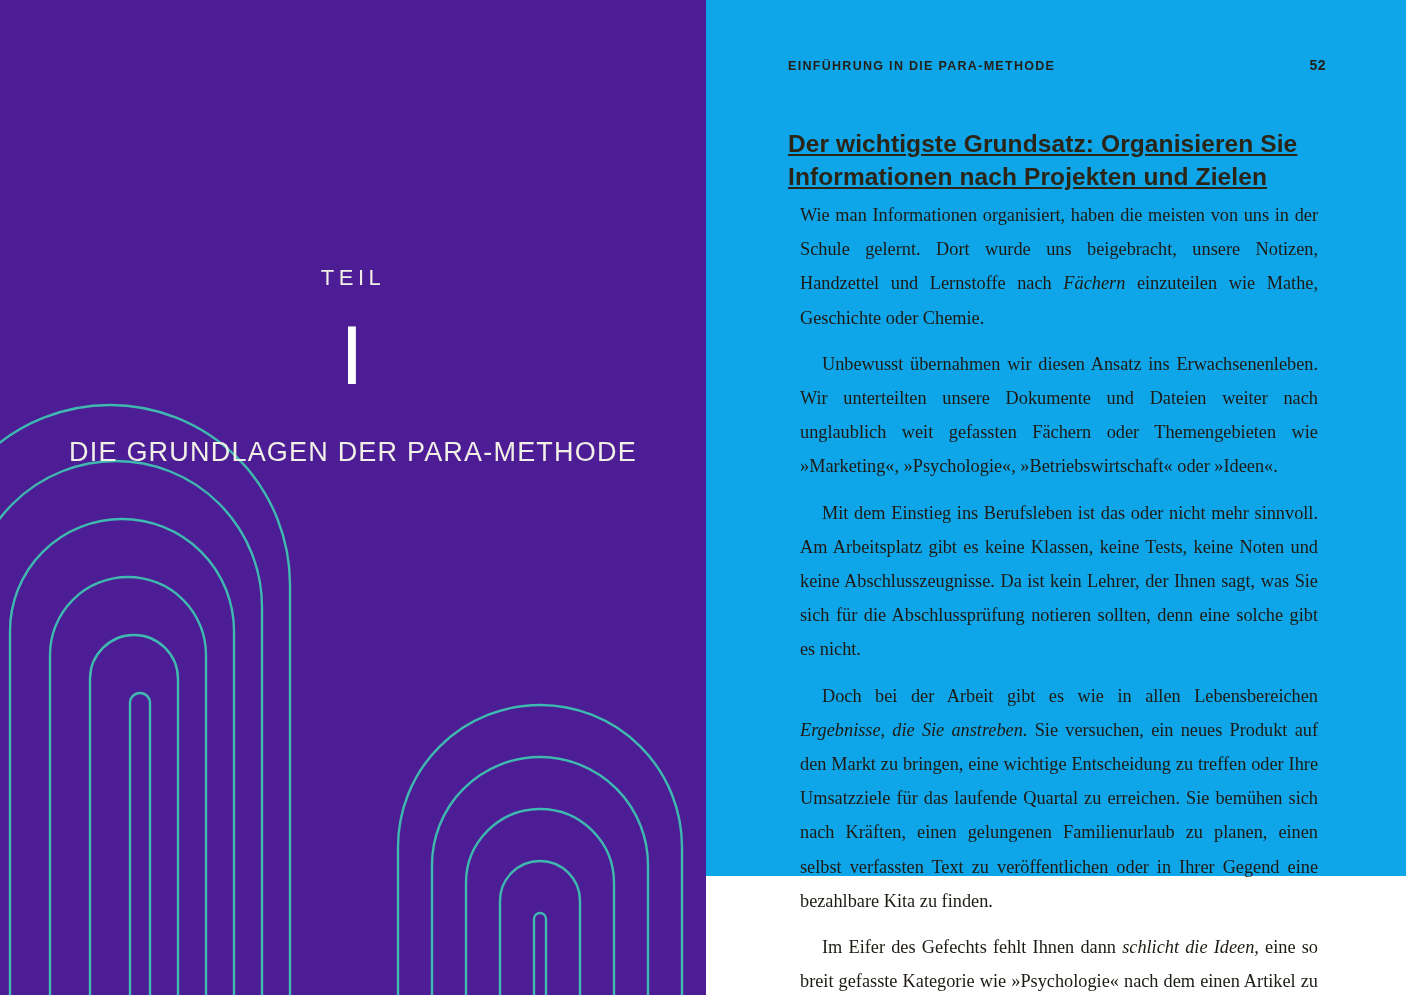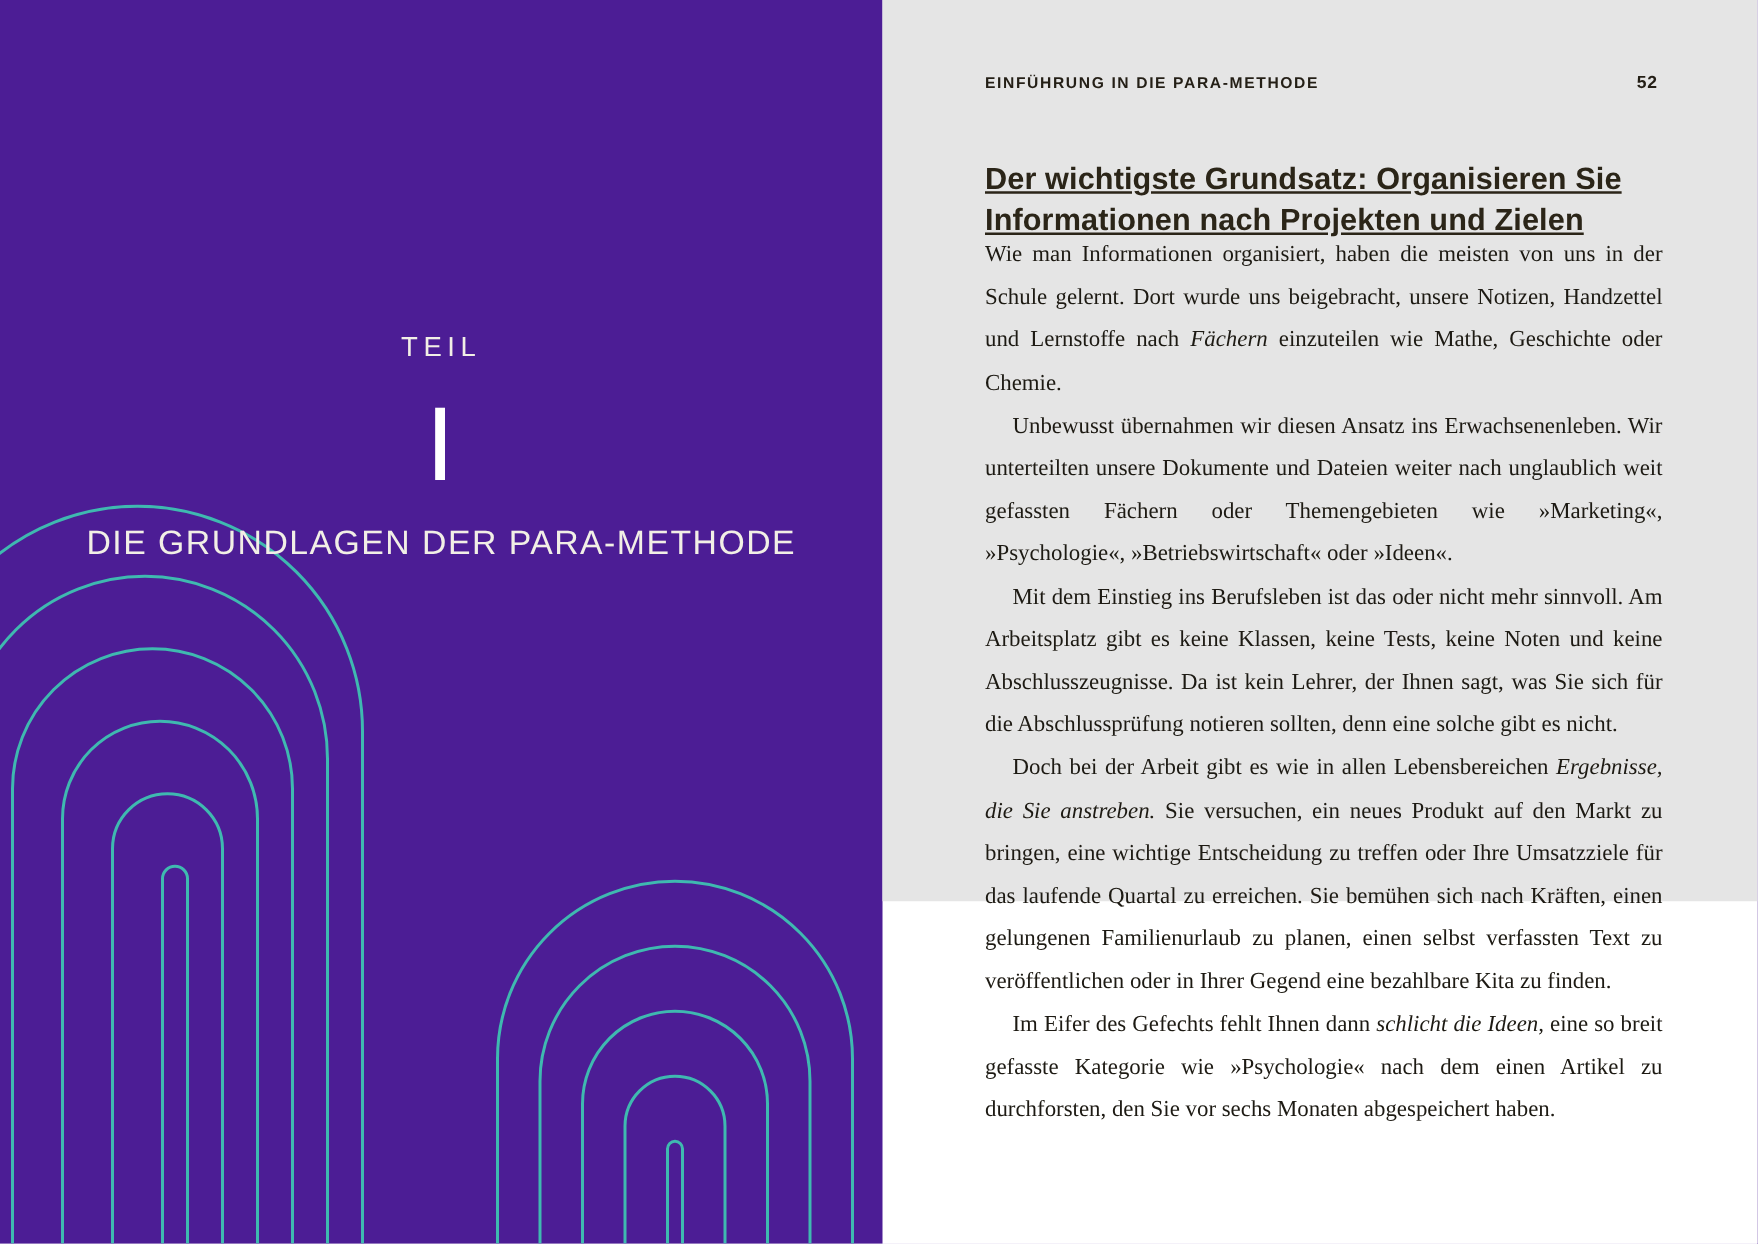--- a/index.html
+++ b/index.html
@@ -56,34 +56,34 @@
   .part-numeral {
     margin-top: 22px;
     font-family: "Liberation Sans", sans-serif;
     font-size: 84px;
     line-height: 1;
     color: #ffffff;
     font-weight: 300;
     letter-spacing: 2px;
   }
   .part-title {
-    margin-top: 22px;
+    margin-top: 40px;
     font-family: "Liberation Sans", sans-serif;
     font-size: 27px;
     letter-spacing: 1.2px;
     color: #f2efe6;
     font-weight: 400;
   }
 
   
   .page-right {
     position: relative;
     width: 700px;
-    height: 721px;
-    background: #e5e5e5;
+    height: 876px;
+    background: #0ea5e9;
     flex: 0 0 700px;
   }
   .running-head {
     position: absolute;
     top: 57px;
     left: 82px;
     width: 538px;
     display: flex;
     justify-content: space-between;
     align-items: baseline;
@@ -119,21 +119,21 @@
     top: 186px;
     left: 82px;
     width: 542px;
     font-family: "Liberation Serif", serif;
     font-size: 18.3px;
     line-height: 34.2px;
     color: #1d1a13;
     text-align: justify;
   }
   .body-text p {
-    margin: 0;
+    margin: 12px;
   }
   .body-text p + p {
     text-indent: 22px;
   }
   .body-text i {
     font-style: italic;
   }
 </style>
 </head>
 <body>

